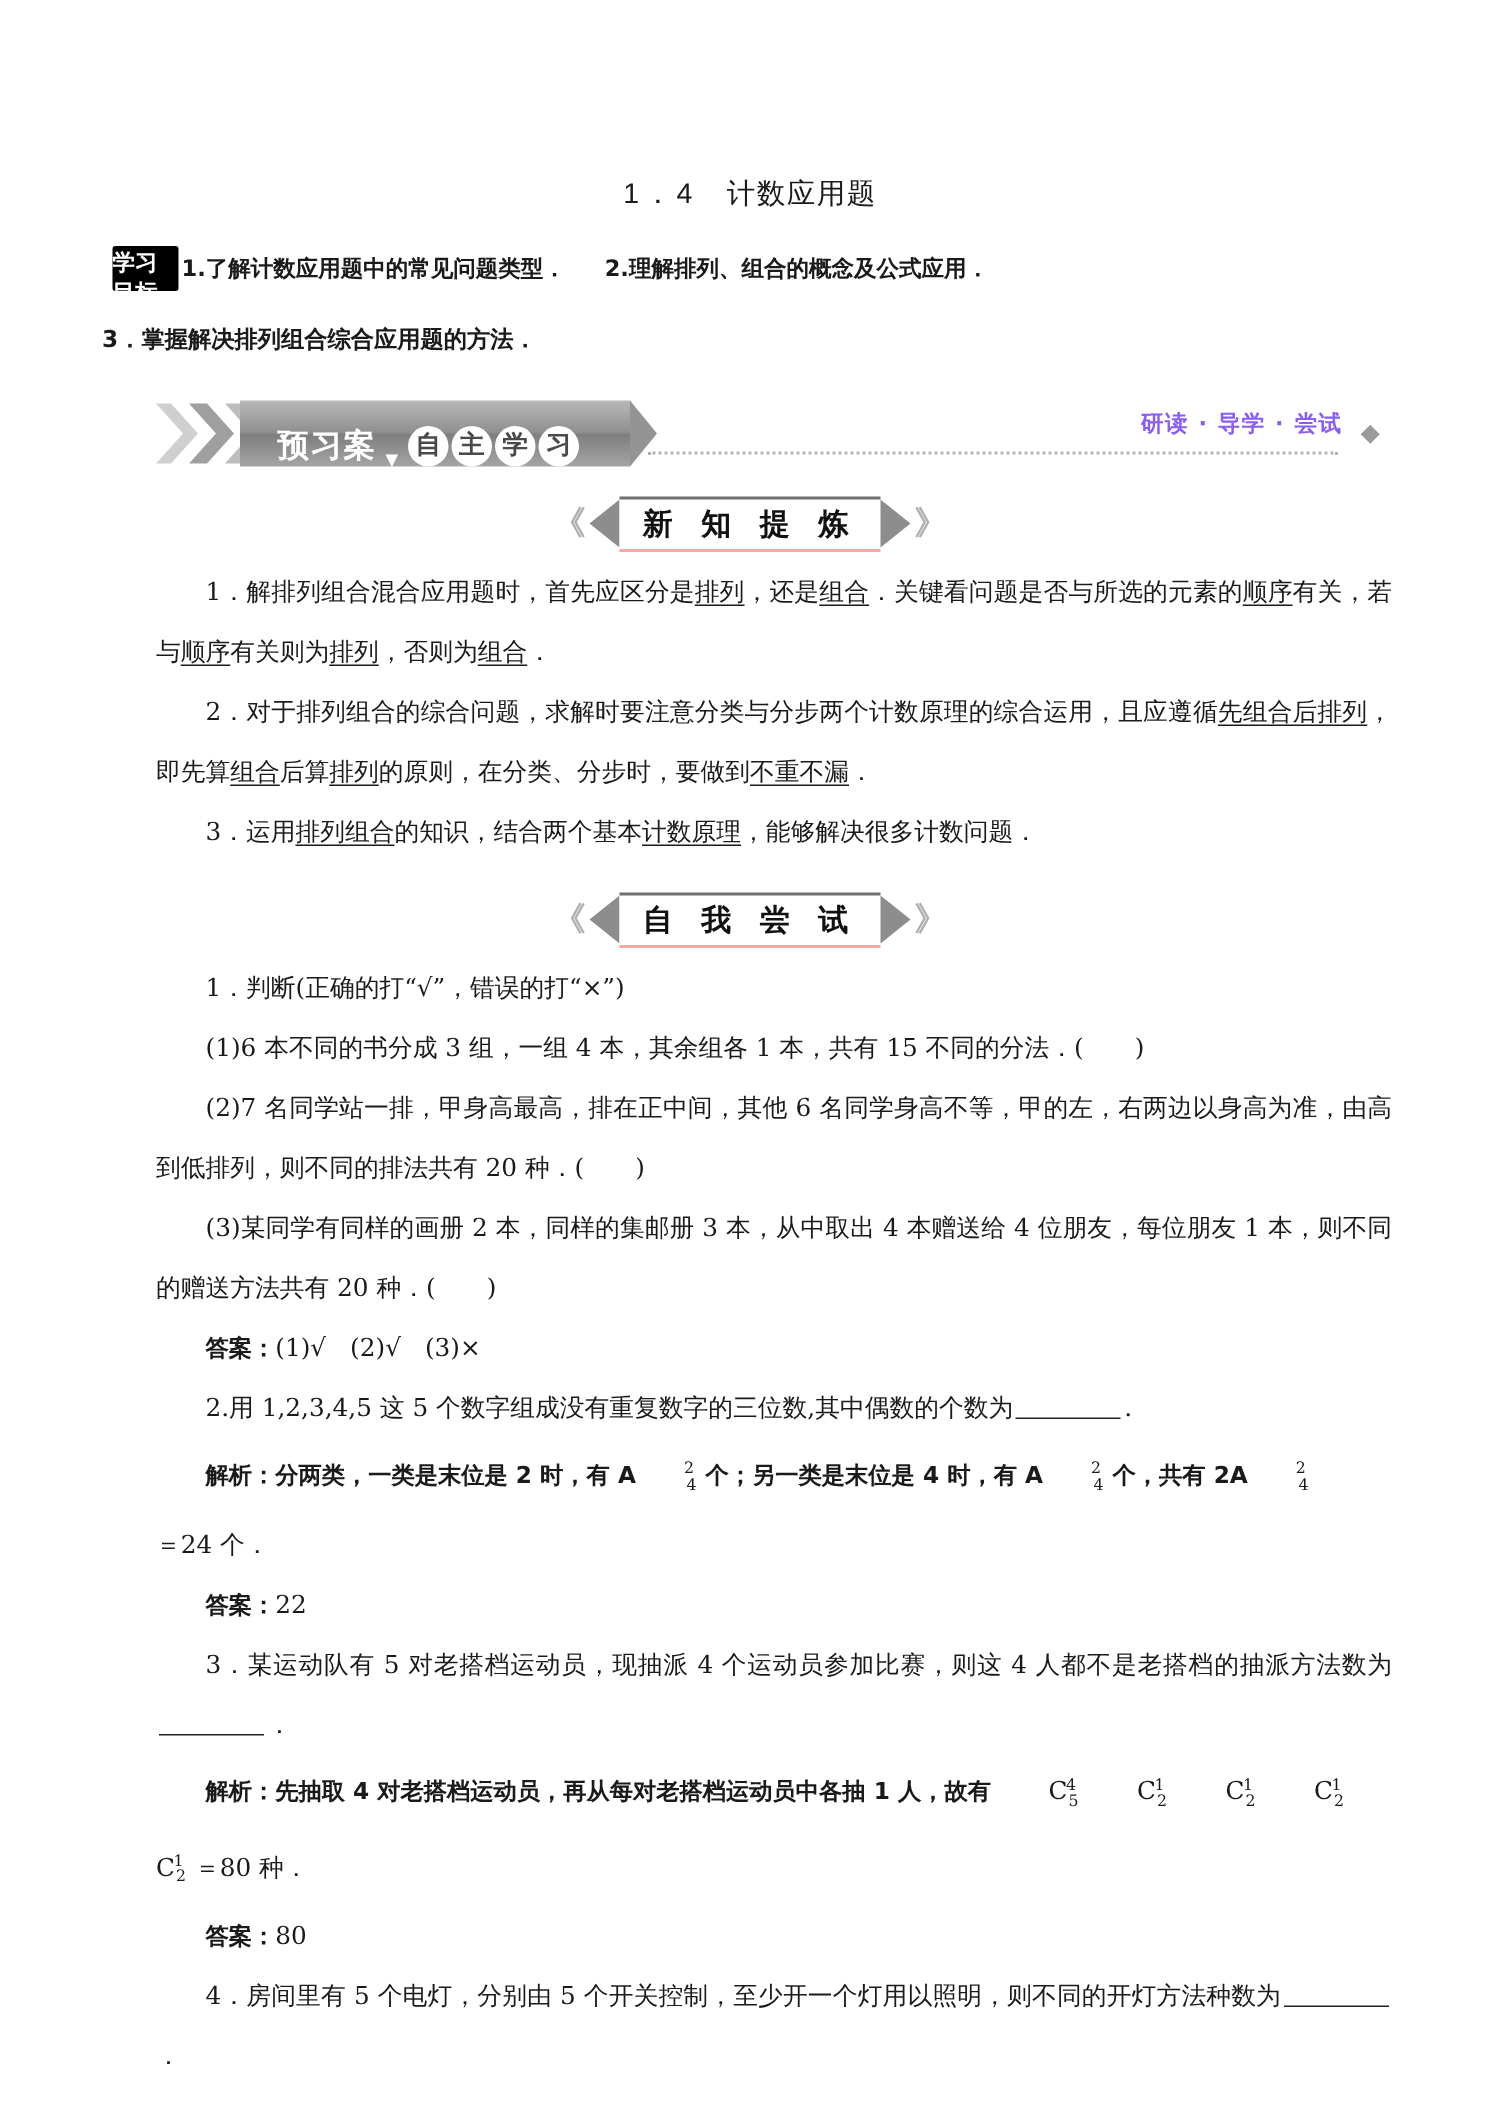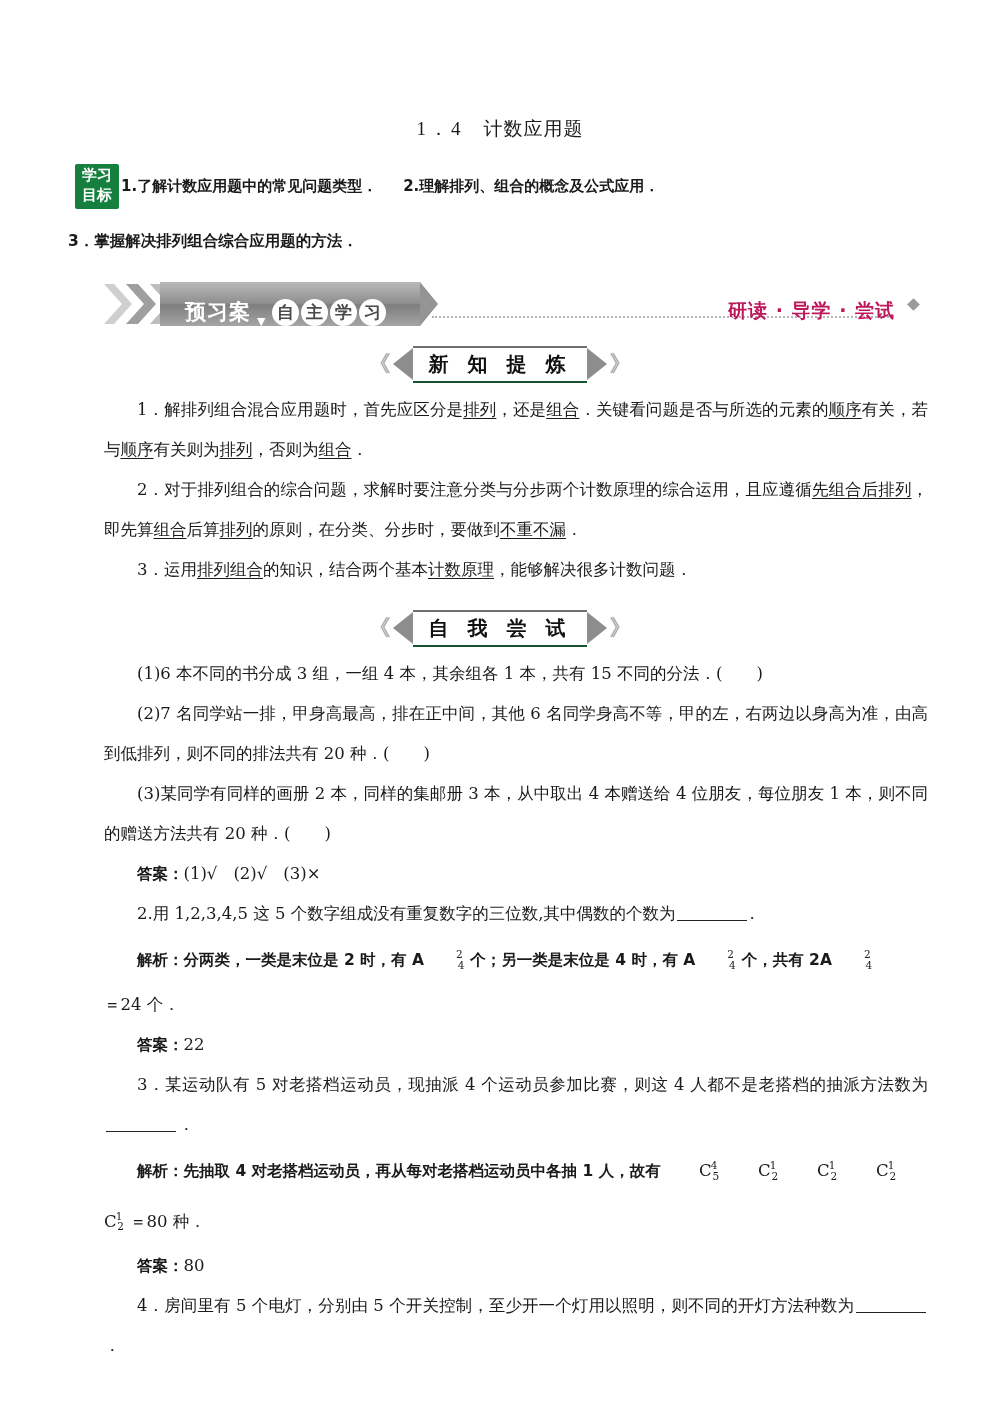--- a/index.html
+++ b/index.html
@@ -20,43 +20,43 @@
     inset: 0;
     padding: 0;
   }
 
   
   .doc-title {
     text-align: center;
     font-size: 19px;
     letter-spacing: 1px;
     margin: 116px 0 0 0;
-    font-family: Liberation Serif, serif;
+    font-family: Liberation Sans, sans-serif;
     font-weight: 400;
   }
   .doc-title .num { letter-spacing: 3px; }
   .doc-title .sep { display:inline-block; width: 20px; }
 
   
   .goal-row {
     display: flex;
     align-items: center;
     margin: 22px 0 0 75px;
     width: 860px;
   }
   .goal-badge {
     width: 44px;
-    height: 45px;
-    background: #15803d;
+    height: 30px;
+    background: #000000;
     color: #ffffff;
     font-family: "DejaVu Sans", "Liberation Sans", sans-serif;
     font-size: 15px;
     font-weight: bold;
     line-height: 20px;
-    text-align: center;
+    text-align: left;
     padding-top: 1px;
     box-sizing: border-box;
     border-radius: 2px;
     flex: 0 0 auto;
     letter-spacing: 0px;
   }
   .goal-badge span { display: block; }
   .goal-text {
     font-family: "DejaVu Sans", "Liberation Sans", sans-serif;
     font-size: 15px;
@@ -139,25 +139,25 @@
   .banner-dots {
     position: absolute;
     left: 432px;
     top: 34px;
     width: 460px;
     border-bottom: 2px dotted #b3b3b3;
   }
   .banner-right {
     position: absolute;
     right: 105px;
-    top: 16px;
-    font-family: "DejaVu Sans", "Liberation Sans", sans-serif;
-    font-size: 19px;
-    font-weight: bold;
-    color: #be185d;
+    top: 6px;
+    font-family: "DejaVu Sans", "Liberation Sans", sans-serif;
+    font-size: 15px;
+    font-weight: bold;
+    color: #8b5cf6;
     letter-spacing: 1px;
   }
   .banner-diamond {
     position: absolute;
     right: 82px;
     top: 18px;
     width: 9px; height: 9px;
     background: #9a9a9a;
     transform: rotate(45deg);
   }
@@ -175,21 +175,21 @@
   .sh-arrow-l, .sh-arrow-r {
     width: 0; height: 0;
     border-top: 16px solid transparent;
     border-bottom: 16px solid transparent;
   }
   .sh-arrow-l { border-right: 20px solid #8d8d8d; }
   .sh-arrow-r { border-left: 20px solid #8d8d8d; }
   .sh-body {
     background: #ffffff;
     border-top: 2px solid #6f6f6f;
-    border-bottom: 2px solid #14532d;
+    border-bottom: 2px solid #fca5a5;
     padding: 3px 16px;
     font-family: "DejaVu Sans", "Liberation Sans", sans-serif;
     font-weight: bold;
     font-size: 20px;
     letter-spacing: 6px;
     color: #111;
     height: 27px;
     display: flex;
     align-items: center;
   }
@@ -319,20 +319,21 @@
     <div class="subhead-inner">
       <span class="sh-tick">《</span>
       <div class="sh-arrow-l"></div>
       <div class="sh-body">自 我 尝 试</div>
       <div class="sh-arrow-r"></div>
       <span class="sh-tick">》</span>
     </div>
   </div>
 
   <div class="body">
+    <p class="p">1．判断(正确的打“√”，错误的打“×”)</p>
 
     <p class="p">
       <span>(1)6 本不同的书分成 3 组，一组 4 本，其余组各 1 本，共有 15 不同的分法．(</span><span class="paren-gap"></span><span>)</span>
     </p>
     <p class="p">
       <span>(2)7 名同学站一排，甲身高最高，排在正中间，其他 6 名同学身高不等，甲的左，右两边以身高为准，由高到低排列，则不同的排法共有 20 种．(</span><span class="paren-gap"></span><span>)</span>
     </p>
     <p class="p">
       <span>(3)某同学有同样的画册 2 本，同样的集邮册 3 本，从中取出 4 本赠送给 4 位朋友，每位朋友 1 本，则不同的赠送方法共有 20 种．(</span><span class="paren-gap"></span><span>)</span>
     </p>

